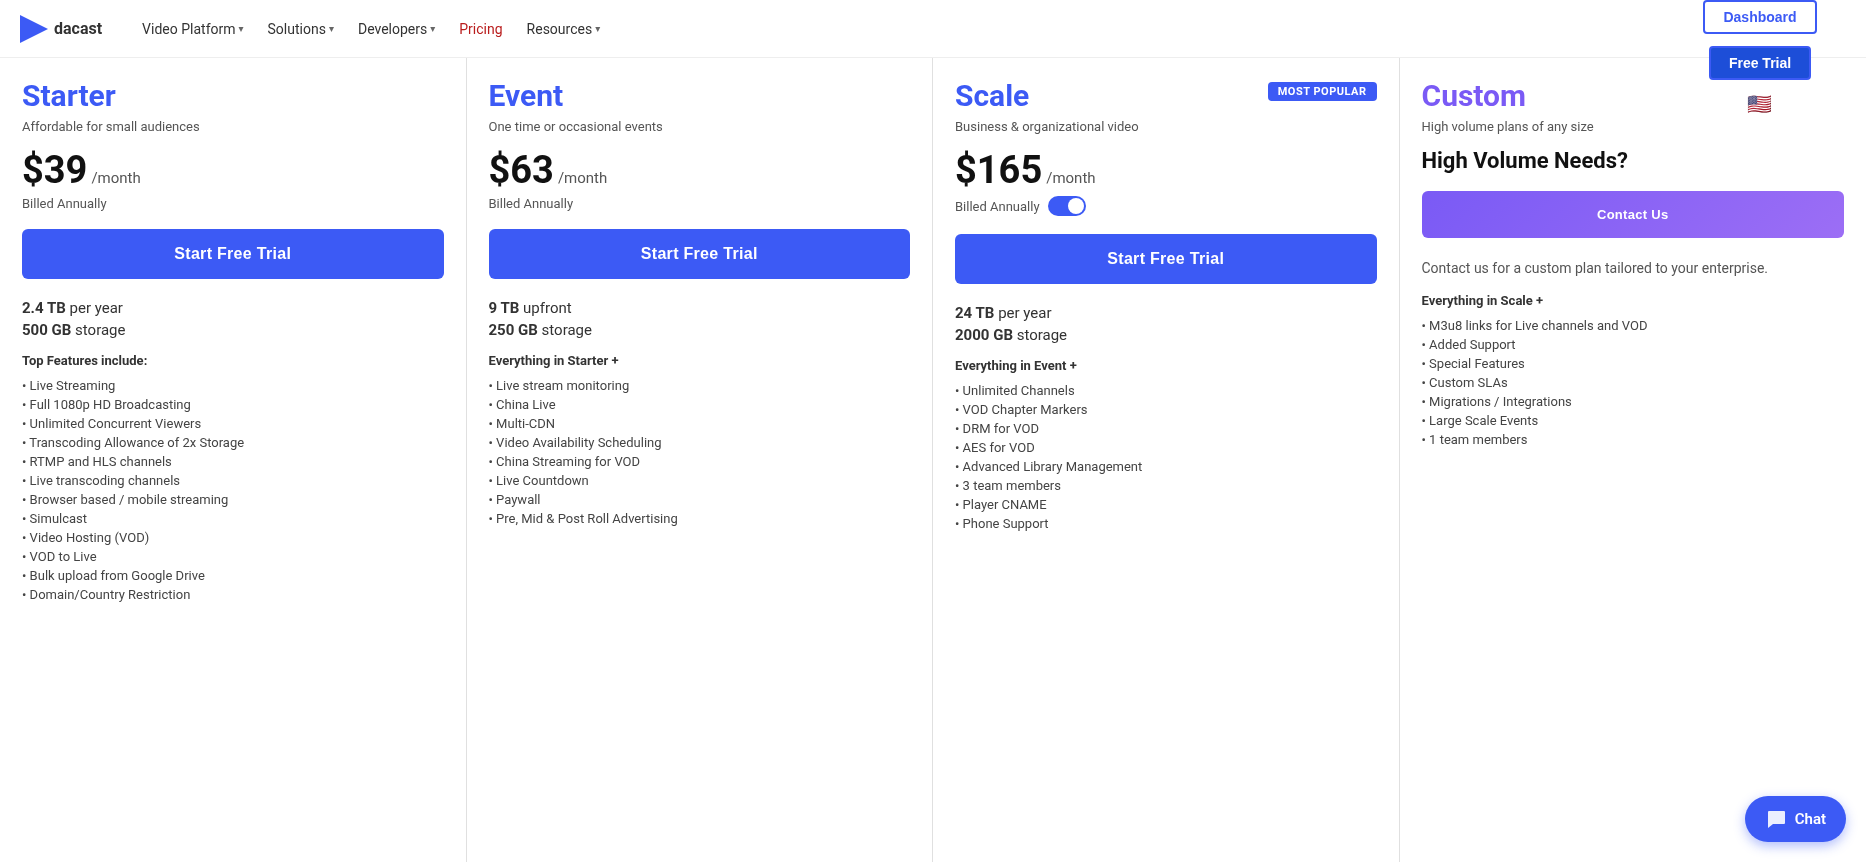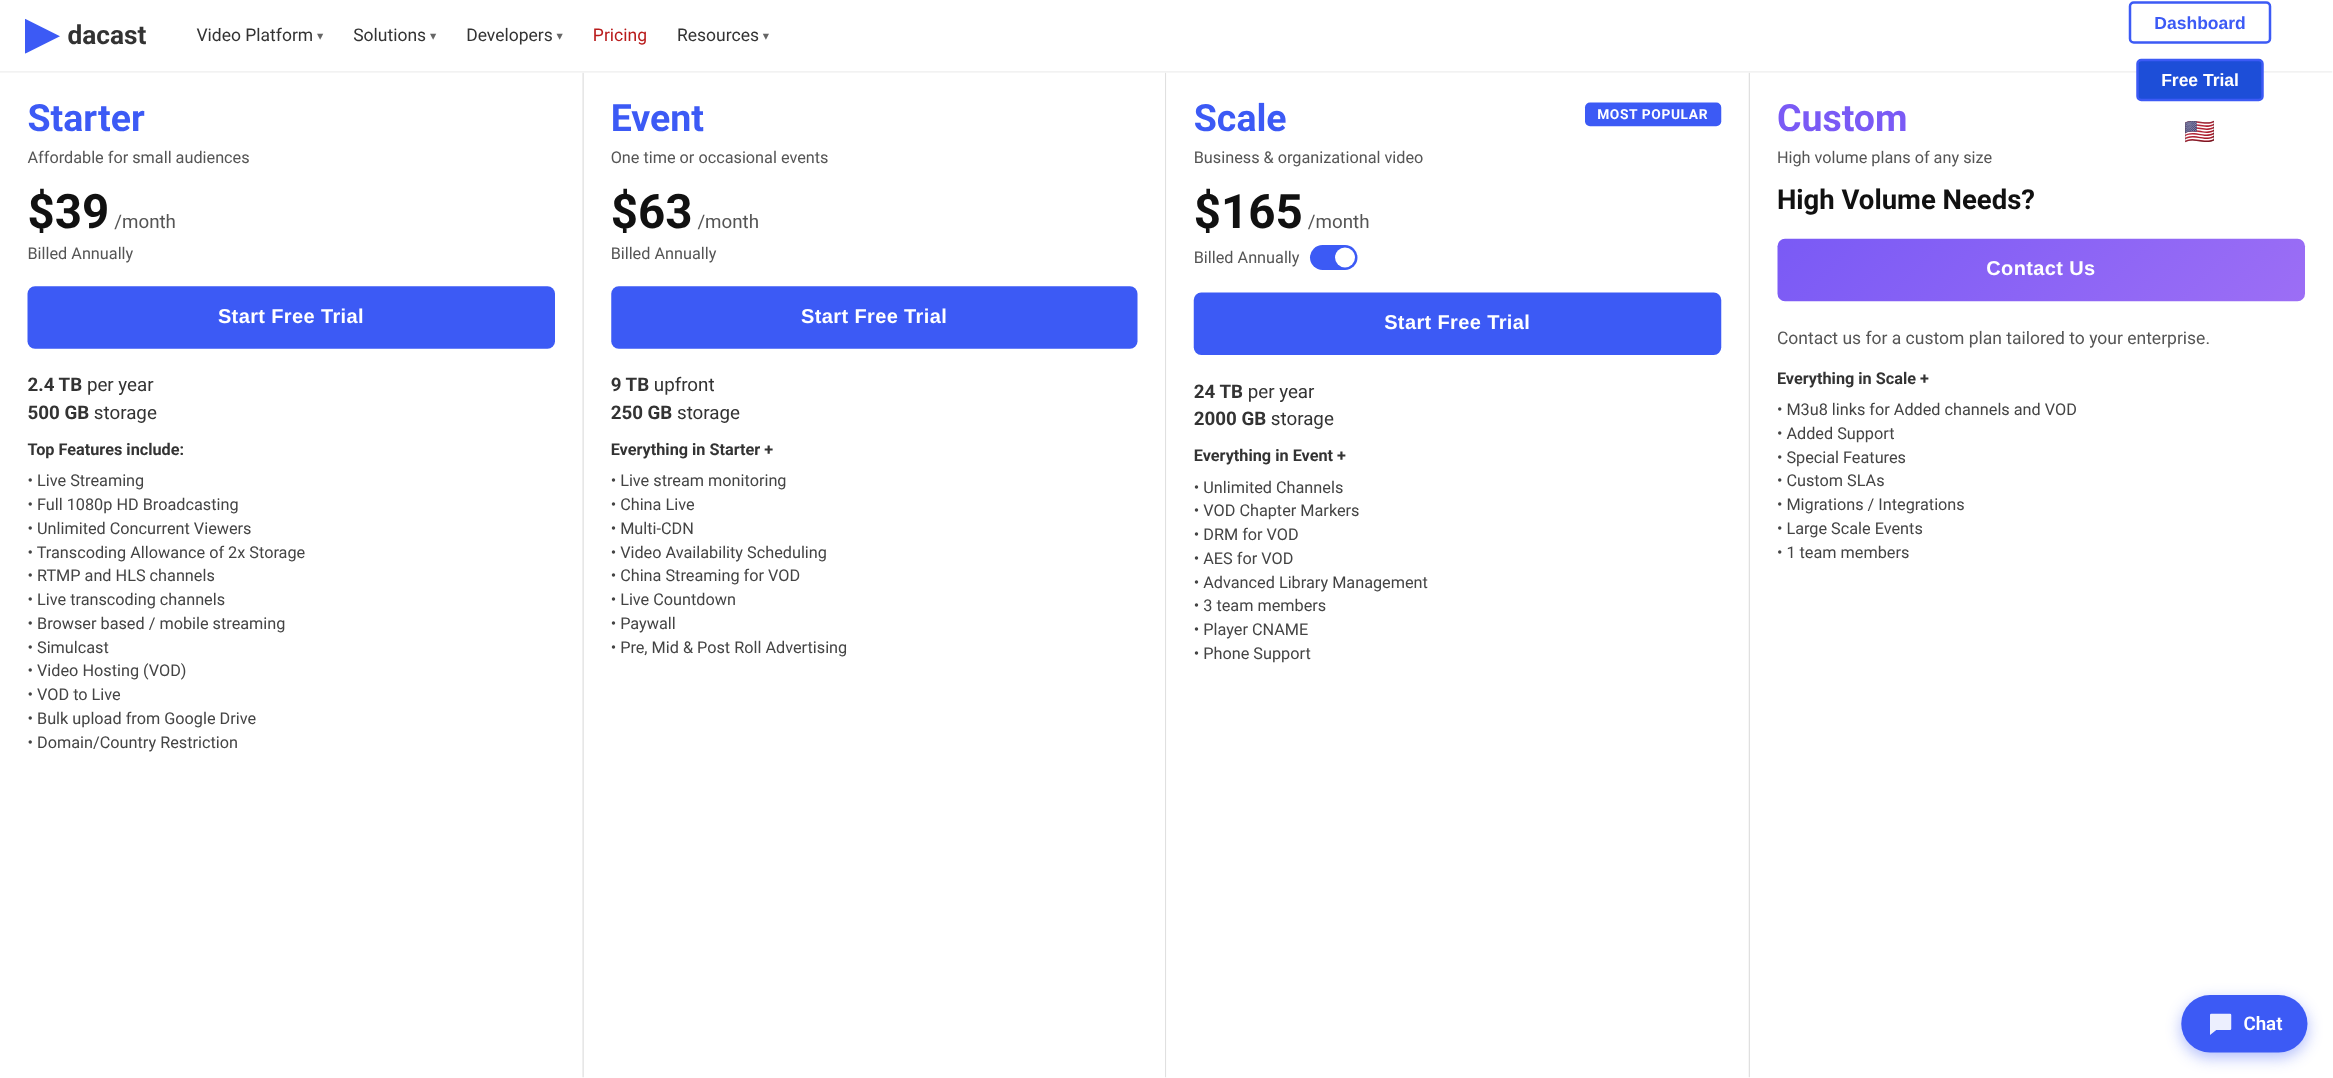--- a/index.html
+++ b/index.html
@@ -21,21 +21,21 @@
       display: flex;
       align-items: center;
       gap: 6px;
       margin-right: 30px;
     }
     .logo-icon {
       width: 28px;
       height: 28px;
     }
     .logo-text {
-      font-size: 21px;
+      font-size: 16px;
       font-weight: 700;
       color: #333;
     }
     .nav {
       display: flex;
       align-items: center;
       gap: 4px;
       flex: 1;
     }
     .nav-item {
@@ -186,21 +186,21 @@
       letter-spacing: 0.3px;
     }
 
     .btn-contact-us {
       width: 100%;
       padding: 16px;
       background: linear-gradient(135deg, #7a5af5, #9c6ef5);
       color: #fff;
       border: none;
       border-radius: 6px;
-      font-size: 16px;
+      font-size: 13px;
       font-weight: 700;
       cursor: pointer;
       margin-bottom: 20px;
       letter-spacing: 0.3px;
     }
 
     .data-row {
       margin-bottom: 4px;
       font-size: 15px;
       color: #333;
@@ -443,21 +443,21 @@
   </div>
 
   <div class="plan-column">
     <div class="plan-title custom-title">Custom</div>
     <div class="plan-subtitle">High volume plans of any size</div>
     <div class="custom-high-vol">High Volume Needs?</div>
     <button class="btn-contact-us">Contact Us</button>
     <div class="custom-desc">Contact us for a custom plan tailored to your enterprise.</div>
     <div class="features-heading">Everything in Scale +</div>
     <div id="custom-features">
-        <div class="feature-item">• M3u8 links for Added channels and VOD</div>
+        <div class="feature-item">• M3u8 links for Live channels and VOD</div>
         <div class="feature-item">• Added Support</div>
         <div class="feature-item">• Special Features</div>
         <div class="feature-item">• Custom SLAs</div>
         <div class="feature-item">• Migrations / Integrations</div>
         <div class="feature-item">• Large Scale Events</div>
         <div class="feature-item">• 1 team members</div>
       </div>
   </div>
 
 </div>

